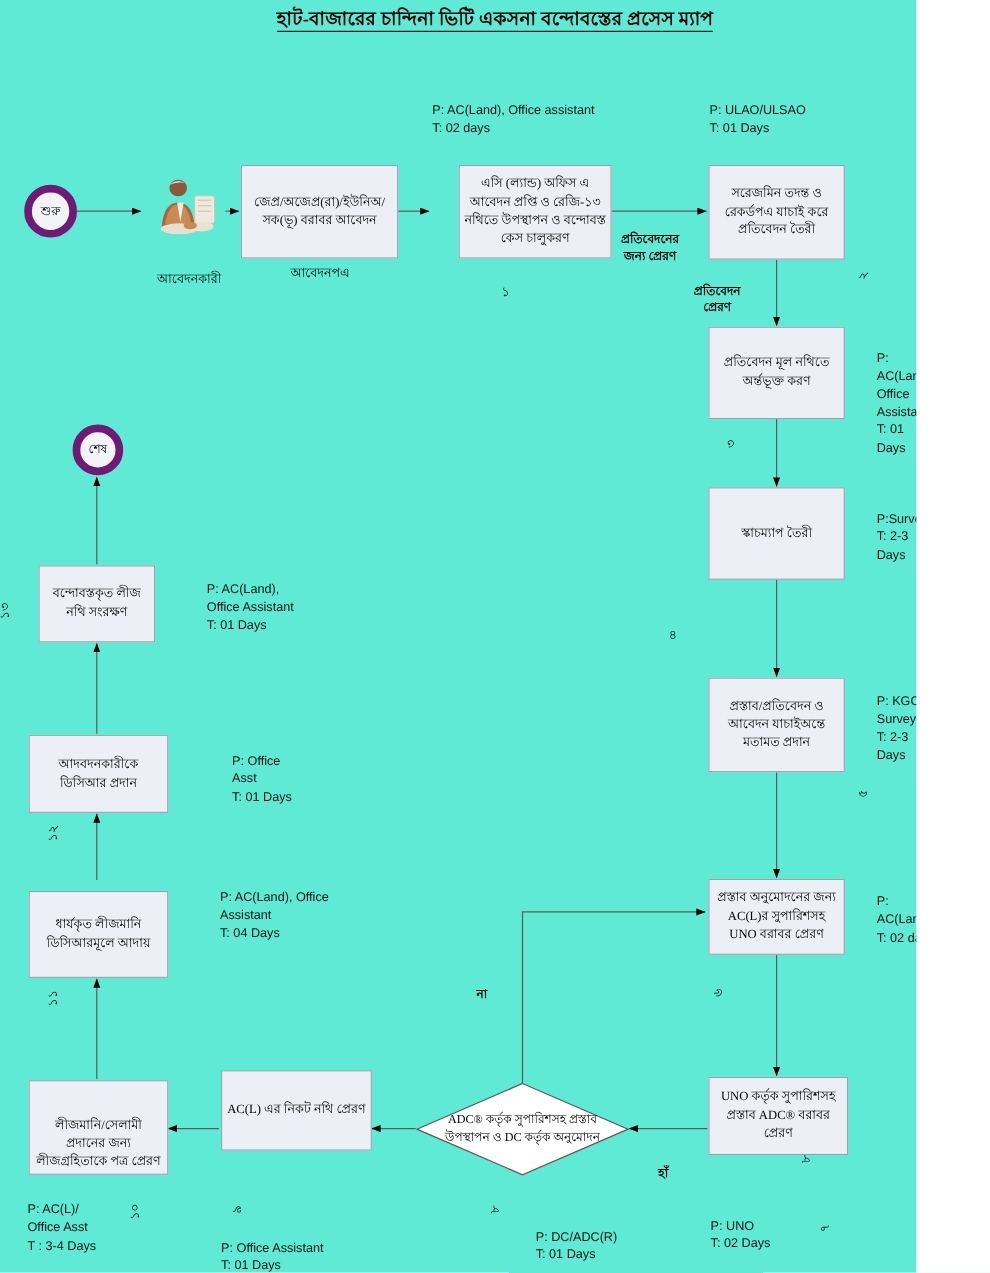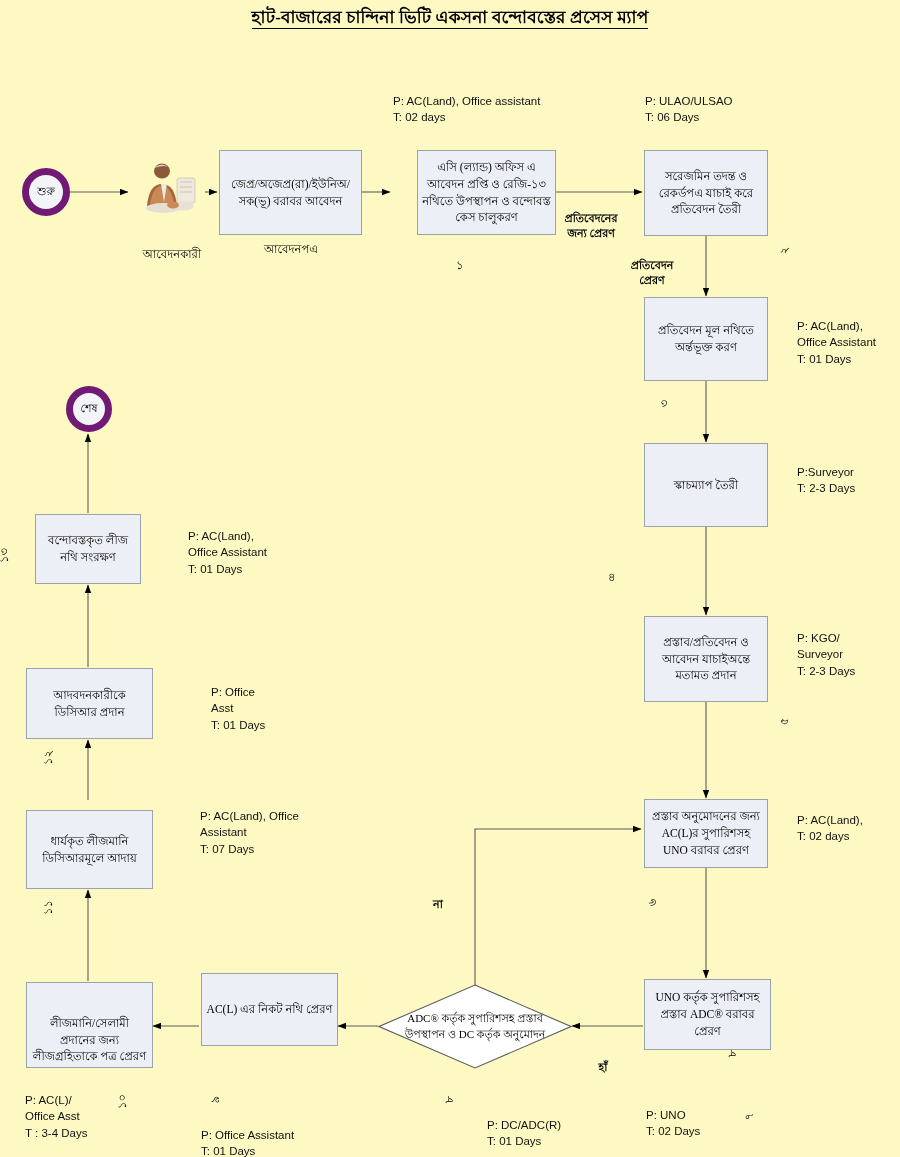--- a/index.html
+++ b/index.html
@@ -6,24 +6,24 @@
     margin: 0;
     padding: 0;
     background: #ffffff;
   }
   body {
     font-family: "Liberation Sans", sans-serif;
     color: #000;
   }
   #canvas {
     position: relative;
-    width: 900px;
+    width: 833px;
     height: 1157px;
     overflow: hidden;
-    background: #fef9c3;
+    background: #5eead4;
   }
   #edges {
     position: absolute;
     left: 0; top: 0;
     width: 900px; height: 1157px;
     pointer-events: none;
   }
   .title {
     position: absolute;
     left: 0; top: 4px;
@@ -211,21 +211,21 @@
   <div class="meta" style="left:393px; top:93px;">P: AC(Land), Office assistant
 T: 02 days</div>
   <div class="stepnum" style="left:456px; top:257px;">১</div>
 
   <div class="node" style="left:644px; top:150px; width:124px; height:86px;">
     <div class="inner">সরেজমিন তদন্ত ও
 রেকর্ডপএ যাচাই করে
 প্রতিবেদন তৈরী</div>
   </div>
   <div class="meta" style="left:645px; top:93px;">P: ULAO/ULSAO
-T: 06 Days</div>
+T: 01 Days</div>
   <div class="stepnum rot-l" style="left:782px; top:241px;">২</div>
 
   <div class="node" style="left:644px; top:297px; width:124px; height:84px;">
     <div class="inner">প্রতিবেদন মূল নথিতে
 অর্ন্তভূক্ত করণ</div>
   </div>
   <div class="meta" style="left:797px; top:318px;">P:  AC(Land),
       Office Assistant
 T:  01 Days</div>
   <div class="stepnum rot-l" style="left:662px; top:394px;">৩</div>
@@ -297,21 +297,21 @@
 Office Asst
 T : 3-4 Days</div>
   <div class="stepnum rot-l" style="left:116px; top:1092px;">১০</div>
 
   <div class="node" style="left:26px; top:810px; width:127px; height:79px;">
     <div class="inner">ধার্যকৃত লীজমানি
 ডিসিআরমূলে আদায়</div>
   </div>
   <div class="meta" style="left:200px; top:808px;">P: AC(Land), Office
 Assistant
-T: 07 Days</div>
+T: 04 Days</div>
   <div class="stepnum rot-l" style="left:42px; top:898px;">১১</div>
 
   <div class="node" style="left:26px; top:668px; width:127px; height:71px;">
     <div class="inner">আদবদনকারীকে
 ডিসিআর প্রদান</div>
   </div>
   <div class="meta" style="left:211px; top:684px;">P: Office
 Asst
 T: 01 Days</div>
   <div class="stepnum rot-l" style="left:42px; top:748px;">১২</div>

